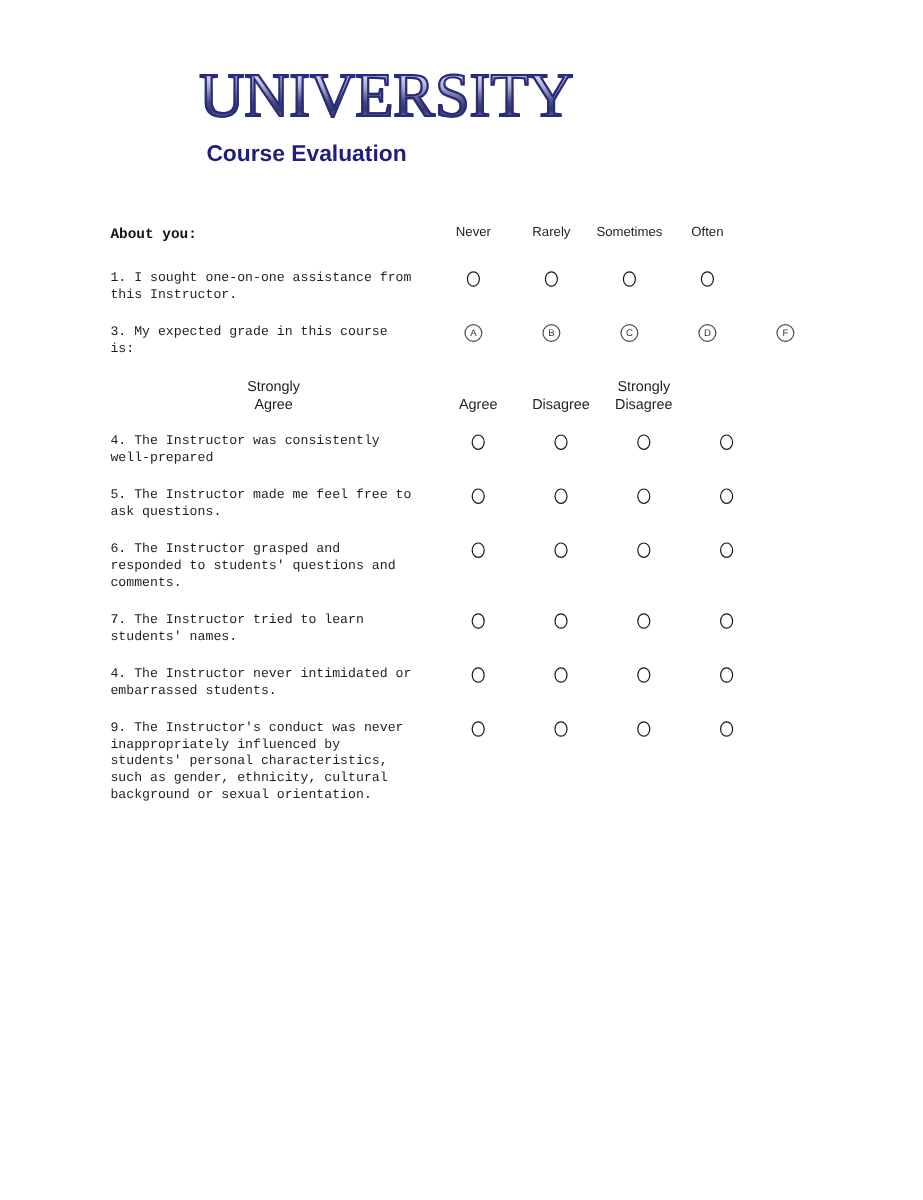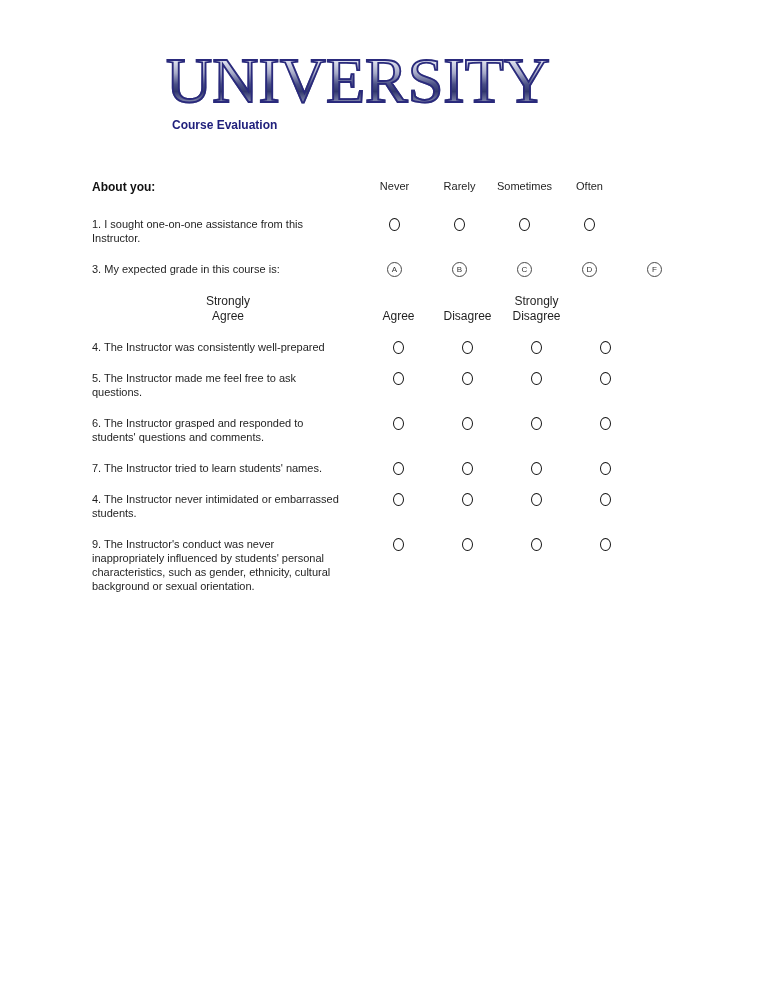--- a/index.html
+++ b/index.html
@@ -13,49 +13,49 @@
     width: 769px;
     height: 1000px;
     background: #ffffff;
     overflow: hidden;
   }
 
   
   .logo {
     margin: 48px 0 0 166px;
     font-family: "Liberation Serif", "DejaVu Serif", serif;
-    font-size: 64px;
+    font-size: 52px;
     line-height: 66px;
     letter-spacing: 0px;
     font-weight: normal;
     display: inline-block;
     background: linear-gradient(180deg,
       #f3f4fa 0%, #d9dcea 22%, #a7abc8 38%,
       #4a5086 55%, #31376d 66%, #8d93b5 84%, #dde0ec 100%);
     -webkit-background-clip: text;
     background-clip: text;
     color: transparent;
     -webkit-text-stroke: 1.8px #2a2a7c;
     text-shadow: none;
   }
   .subtitle {
     margin: 4px 0 0 172px;
-    font-size: 12px;
+    font-size: 19px;
     font-weight: bold;
     color: #20207c;
   }
 
   
   .form { margin: 47px 0 0 92px; width: 640px; font-size: 11px; line-height: 14px; }
 
   .row { display: grid; align-items: start; }
   .row.about   { grid-template-columns: 270px repeat(5, 65px); }
   .row.general { grid-template-columns: 272px repeat(4, 69px); }
 
-  .label { padding-right: 18px; }
+  .label { padding-right: 18px; font-family: Liberation Mono, monospace; }
   .row.general .label { padding-right: 20px; }
   .heading { font-weight: bold; font-size: 12px; color: #111; }
 
   .opt { display: flex; justify-content: center; align-items: flex-start; }
 
   .colhead {
     font-size: 11px;
     text-align: center;
     white-space: pre-line;
     line-height: 15px;

